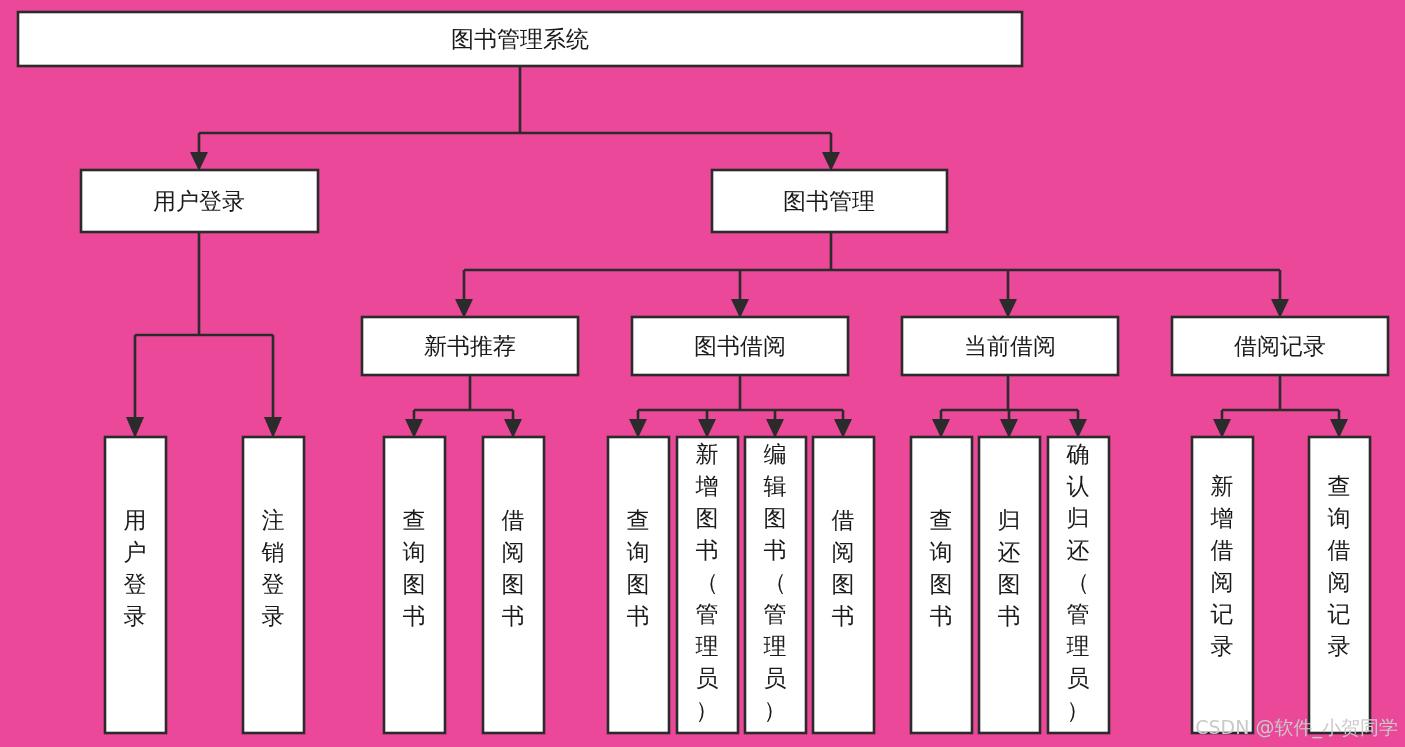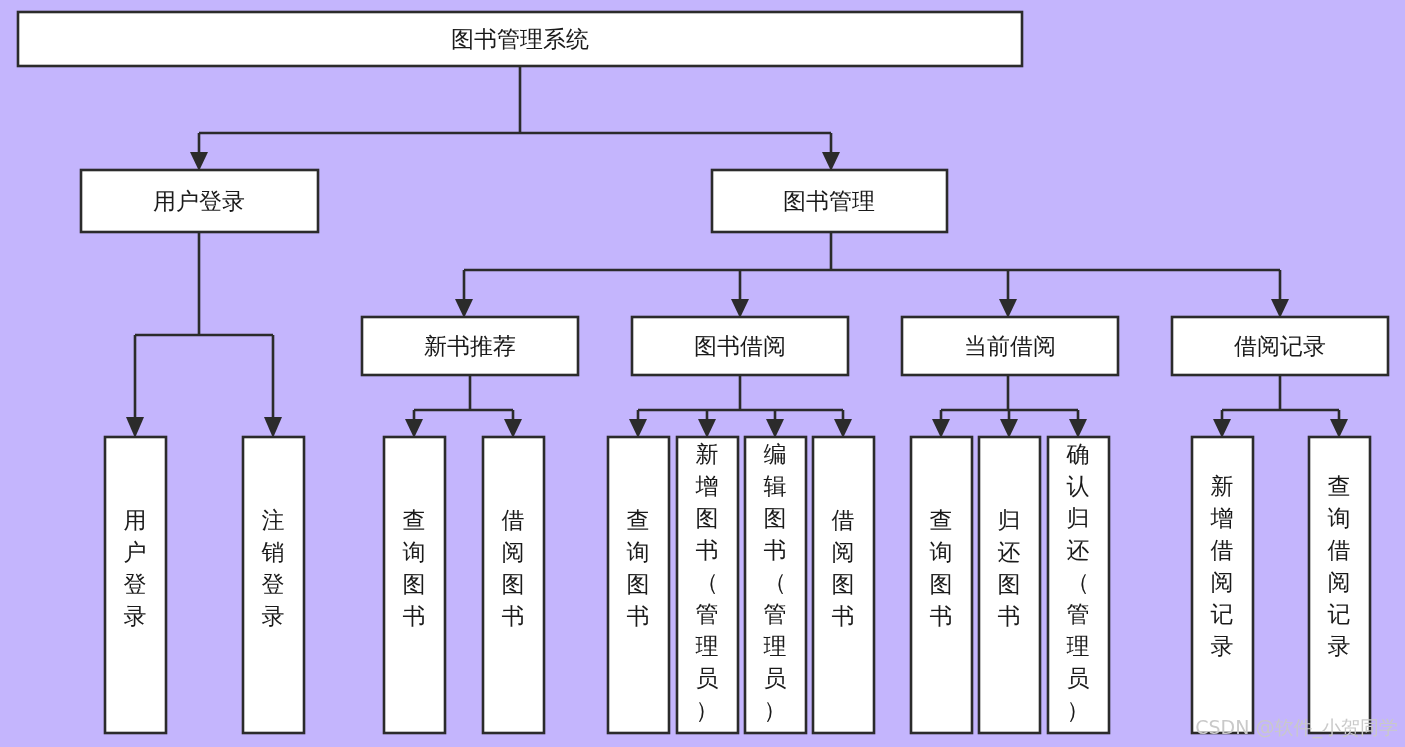--- a/index.html
+++ b/index.html
@@ -11,21 +11,21 @@
   body {
     width: 1405px;
     height: 747px;
     overflow: hidden;
     font-family: "DejaVu Sans", "Liberation Sans", sans-serif;
   }
   #diagram-root {
     position: relative;
     width: 1405px;
     height: 747px;
-    background: #c4b5fd;
+    background: #ec4899;
   }
   svg#diagram-canvas {
     position: absolute;
     top: 0;
     left: 0;
     width: 1405px;
     height: 747px;
     display: block;
   }
   .node-box {

